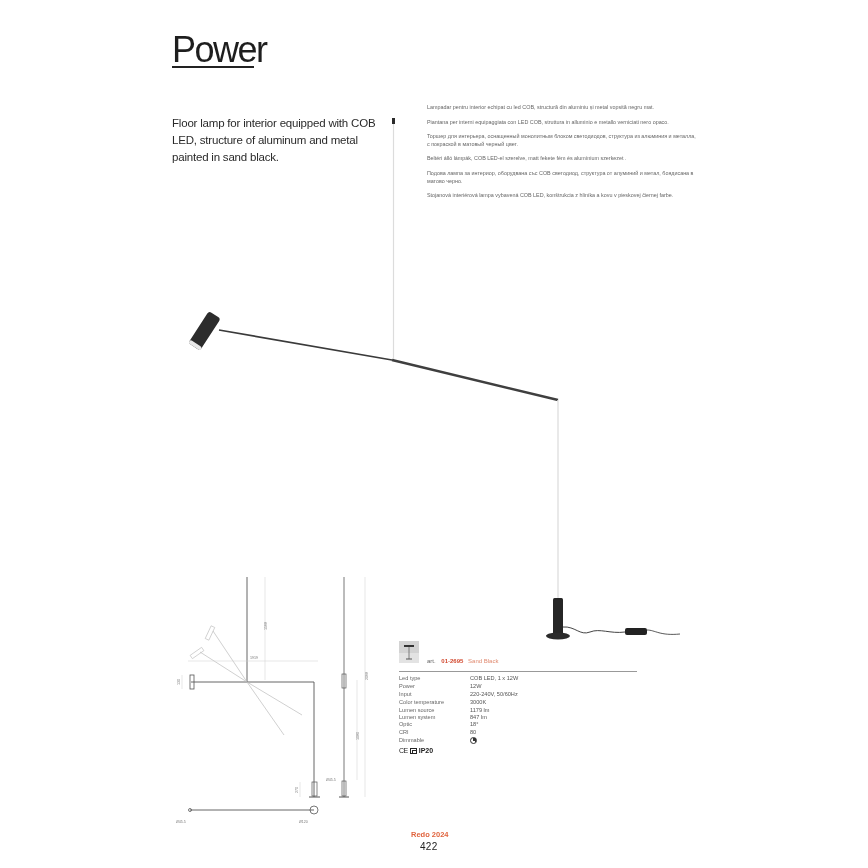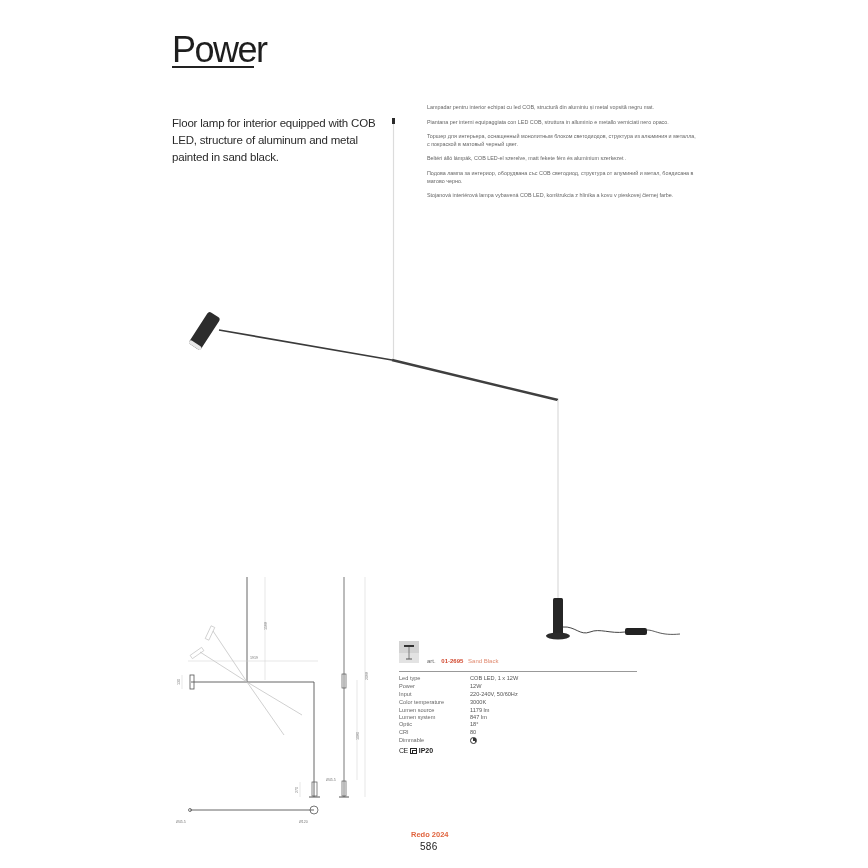--- a/index.html
+++ b/index.html
@@ -199,13 +199,13 @@
     </div>
     <div class="certs">
       <span class="ce">CE</span>
       <span class="box"></span>
       <span>IP20</span>
     </div>
   </div>
 </div>
 
 <div class="footer-brand">Redo 2024</div>
-<div class="footer-page">586</div>
+<div class="footer-page">422</div>
 
 </body></html>

